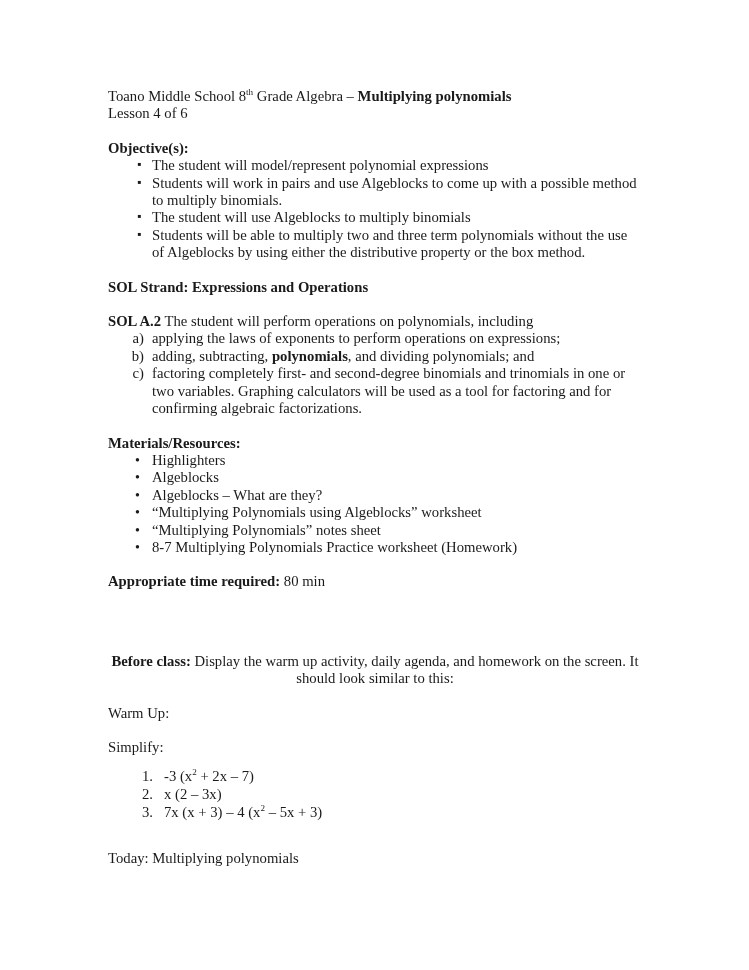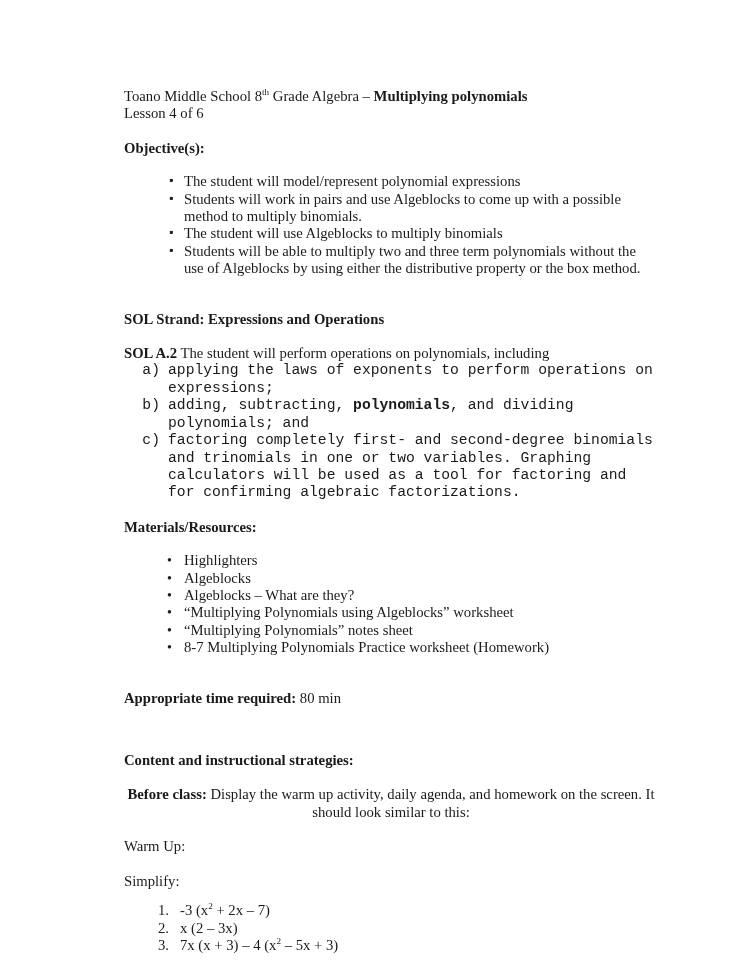--- a/index.html
+++ b/index.html
@@ -10,21 +10,21 @@
   body {
     width: 749px;
     height: 970px;
     font-family: "Liberation Serif", "DejaVu Serif", serif;
     color: #1a1a1a;
     position: relative;
     overflow: hidden;
   }
   .page {
     position: absolute;
-    left: 16px; top: 0;
+    left: 0; top: 0;
     width: 671px;
     height: 970px;
     background: #ffffff;
   }
   .content {
     position: absolute;
     left: 108px;
     top: 88px;
     width: 534px;
   }
@@ -40,21 +40,21 @@
   b, .b { font-weight: bold; }
   sup {
     font-size: 0.62em;
     vertical-align: super;
     line-height: 0;
   }
   .gap-md { height: 17px; }
   .gap-xl { height: 45px; }
 
   ul.sq, ul.dot {
-    margin: 16px;
+    margin: 0;
     padding: 0;
     list-style: none;
   }
   ul.sq > li, ul.dot > li {
     position: relative;
     padding-left: 44px;
     font-size: 14.7px;
     line-height: 17.4px;
   }
   ul.sq > li::before {
@@ -77,21 +77,20 @@
     padding: 0;
     list-style: none;
     counter-reset: alp;
   }
   ol.alpha > li {
     position: relative;
     padding-left: 44px;
     font-size: 14.7px;
     line-height: 17.4px;
     counter-increment: alp;
-    font-family: Liberation Mono, monospace;
   }
   ol.alpha > li::before {
     content: counter(alp, lower-alpha) ")";
     position: absolute;
     left: 0;
     width: 36px;
     text-align: right;
     top: 0;
   }
 
@@ -160,21 +159,20 @@
       <li>“Multiplying Polynomials” notes sheet</li>
       <li>8-7 Multiplying Polynomials Practice worksheet (Homework)</li>
     </ul>
 
     <div class="gap-md"></div>
 
     <div class="line"><b>Appropriate time required:</b><span> 80 min</span></div>
 
     <div class="gap-xl"></div>
 
-    <div class="line"><b>Content and instructional strategies:</b></div>
 
     <div class="gap-md"></div>
 
     <div class="para"><b>Before class:</b><span> Display the warm up activity, daily agenda, and homework on the screen. It should look similar to this:</span></div>
 
     <div class="gap-md"></div>
 
     <div class="line">Warm Up:</div>
 
     <div class="gap-md"></div>

